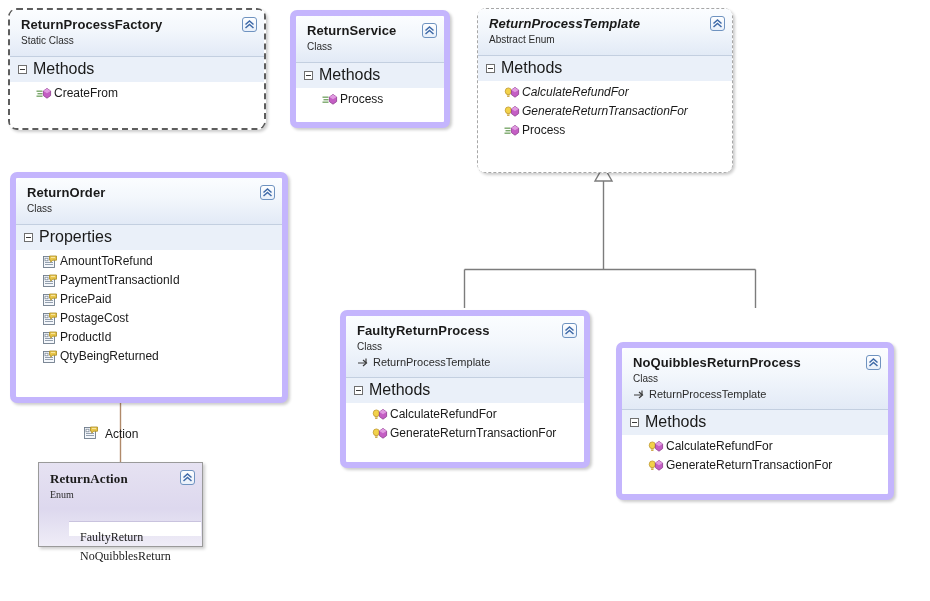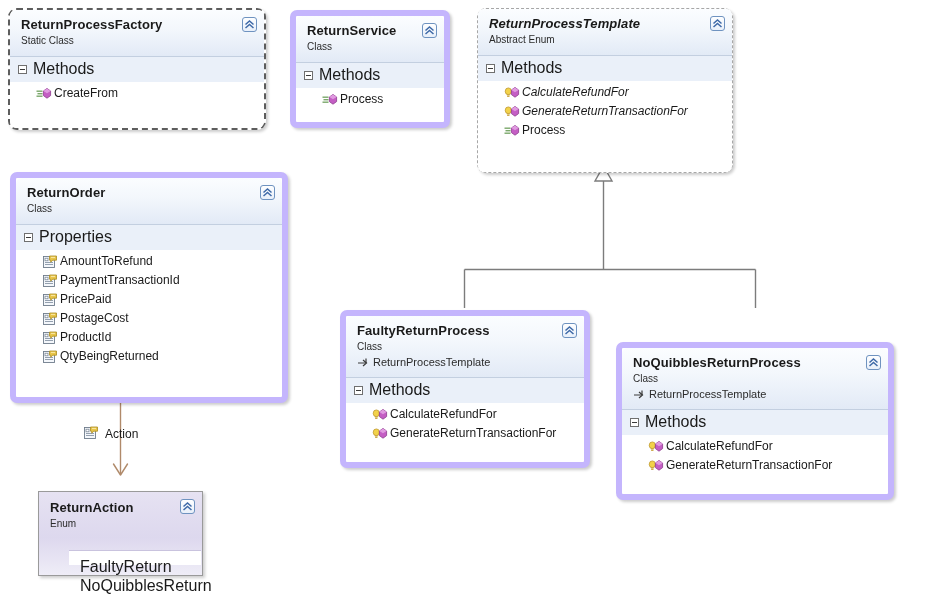--- a/index.html
+++ b/index.html
@@ -127,21 +127,21 @@
     box-shadow:2px 2px 3px rgba(0,0,0,.20);
   }
   .enum-hdr{position:relative;padding:8px 10px 7px 11px;}
   .enum-body{
     position:absolute;
     left:30px;right:1px;
     background:#ffffff;
     border-top:1px solid #c9c3de;
     padding:6px 0 6px 11px;
   }
-  .enum-val{font-size:16px;color:#1a1a1a;line-height:19px;white-space:nowrap;}
+  .enum-val{font-size:12px;color:#1a1a1a;line-height:19px;white-space:nowrap;}
 
   .assoc-label{
     position:absolute;
     display:flex;align-items:flex-end;gap:6px;
     font-size:12px;color:#1a1a1a;
     white-space:nowrap;
   }
 </style>
 </head>
 <body>
@@ -370,21 +370,21 @@
       <rect x="1.5" y="2.5" width="11" height="11" fill="#f4f7fb" stroke="#6f7c8c" stroke-width="0.9"></rect>
       <rect x="3" y="4.2" width="3" height="2.6" fill="#ffffff" stroke="#6f7c8c" stroke-width="0.7"></rect>
       <rect x="3" y="8" width="8" height="0.9" fill="#8a96a6"></rect>
       <rect x="3" y="10" width="8" height="0.9" fill="#8a96a6"></rect>
       <path d="M7.5 2 L14.5 2 L14.5 6.2 L10.8 6.2 L8.7 8.1 L8.7 6.2 L7.5 6.2 Z" fill="#e8c54a" stroke="#a98b21" stroke-width="0.8" stroke-linejoin="round"></path>
       <path d="M9 3.4 L13 3.4" stroke="#fff3c0" stroke-width="0.8"></path>
     </svg>
     <span>Action</span>
   </div>
 
-  <div class="enum-shape" style="left:38px;top:491px;width:165px;height:85px;">
+  <div class="enum-shape" style="left:38px;top:462px;width:165px;height:85px;font-family:Liberation Serif, serif;">
     <div class="enum-hdr">
       <div class="title">ReturnAction</div>
       <div class="stereo">Enum</div>
       <div class="chev">
         <svg width="11" height="11" viewBox="0 0 11 11">
             <path d="M1.5 5.5 L5.5 2 L9.5 5.5" stroke="#3f6aa8" stroke-width="1.5" fill="none"></path>
             <path d="M1.5 9 L5.5 5.5 L9.5 9" stroke="#3f6aa8" stroke-width="1.5" fill="none"></path>
           </svg>
       </div>
     </div>

